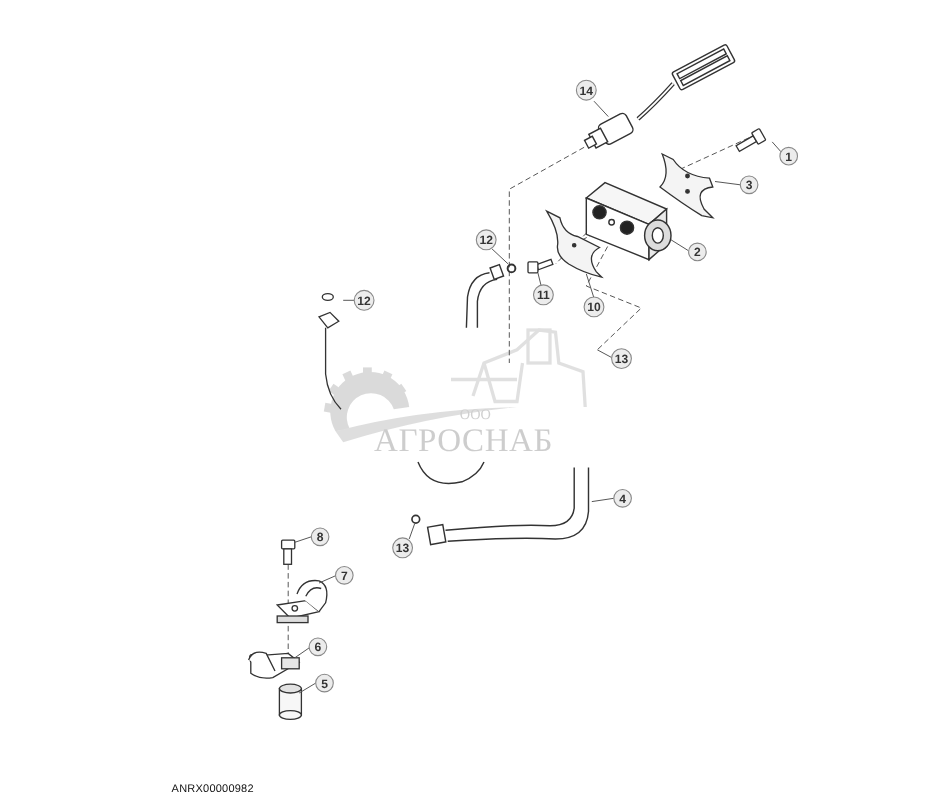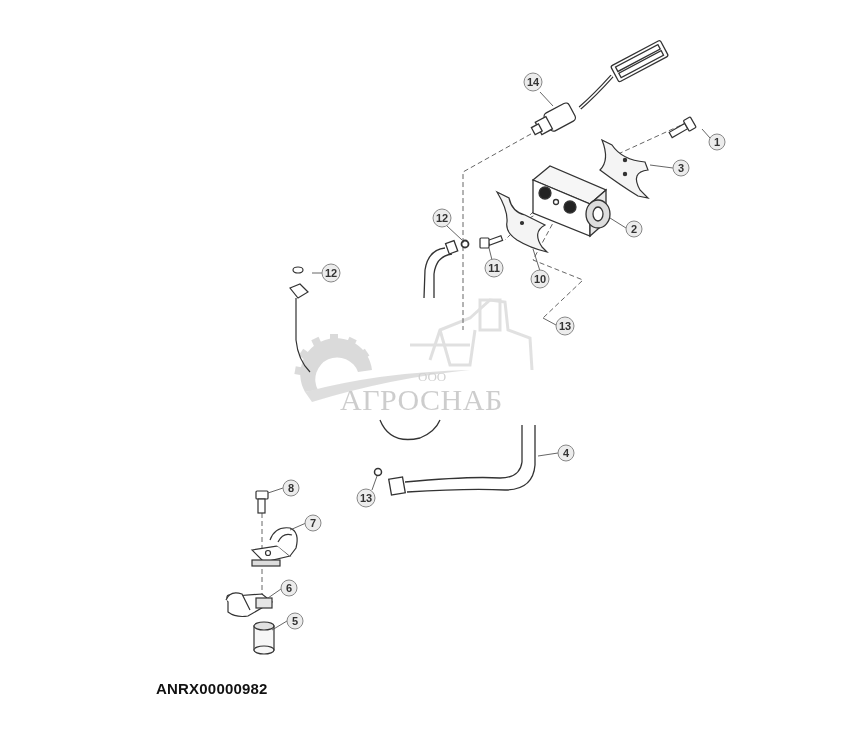--- a/index.html
+++ b/index.html
@@ -1,20 +1,20 @@
 <!DOCTYPE html>
 <html><head>
 <meta charset="utf-8">
 <style>
   html, body { margin:0; padding:0; background:#ffffff; }
   body { width:841px; height:731px; position:relative; overflow:hidden;
          font-family:"Liberation Sans", sans-serif; }
   #canvas { position:absolute; left:0; top:0; width:841px; height:731px; }
   .callout-text { font-family:"Liberation Sans", sans-serif; font-size:11px; font-weight:bold; fill:#333; }
-  .caption { position:absolute; left:156px; top:680px; font-size:15px; font-weight:bold; color:#111;
+  .caption { position:absolute; left:156px; top:712px; font-size:10px; font-weight:normal; color:#111;
              font-family:"Liberation Sans", sans-serif; letter-spacing:0.2px; }
   .wm-text { font-family:"Liberation Serif", serif; }
 </style>
 </head>
 <body>
 
 <svg id="canvas" width="841" height="731" viewBox="0 0 841 731" xmlns="http://www.w3.org/2000/svg">
 
   <g opacity="0.55">
 

